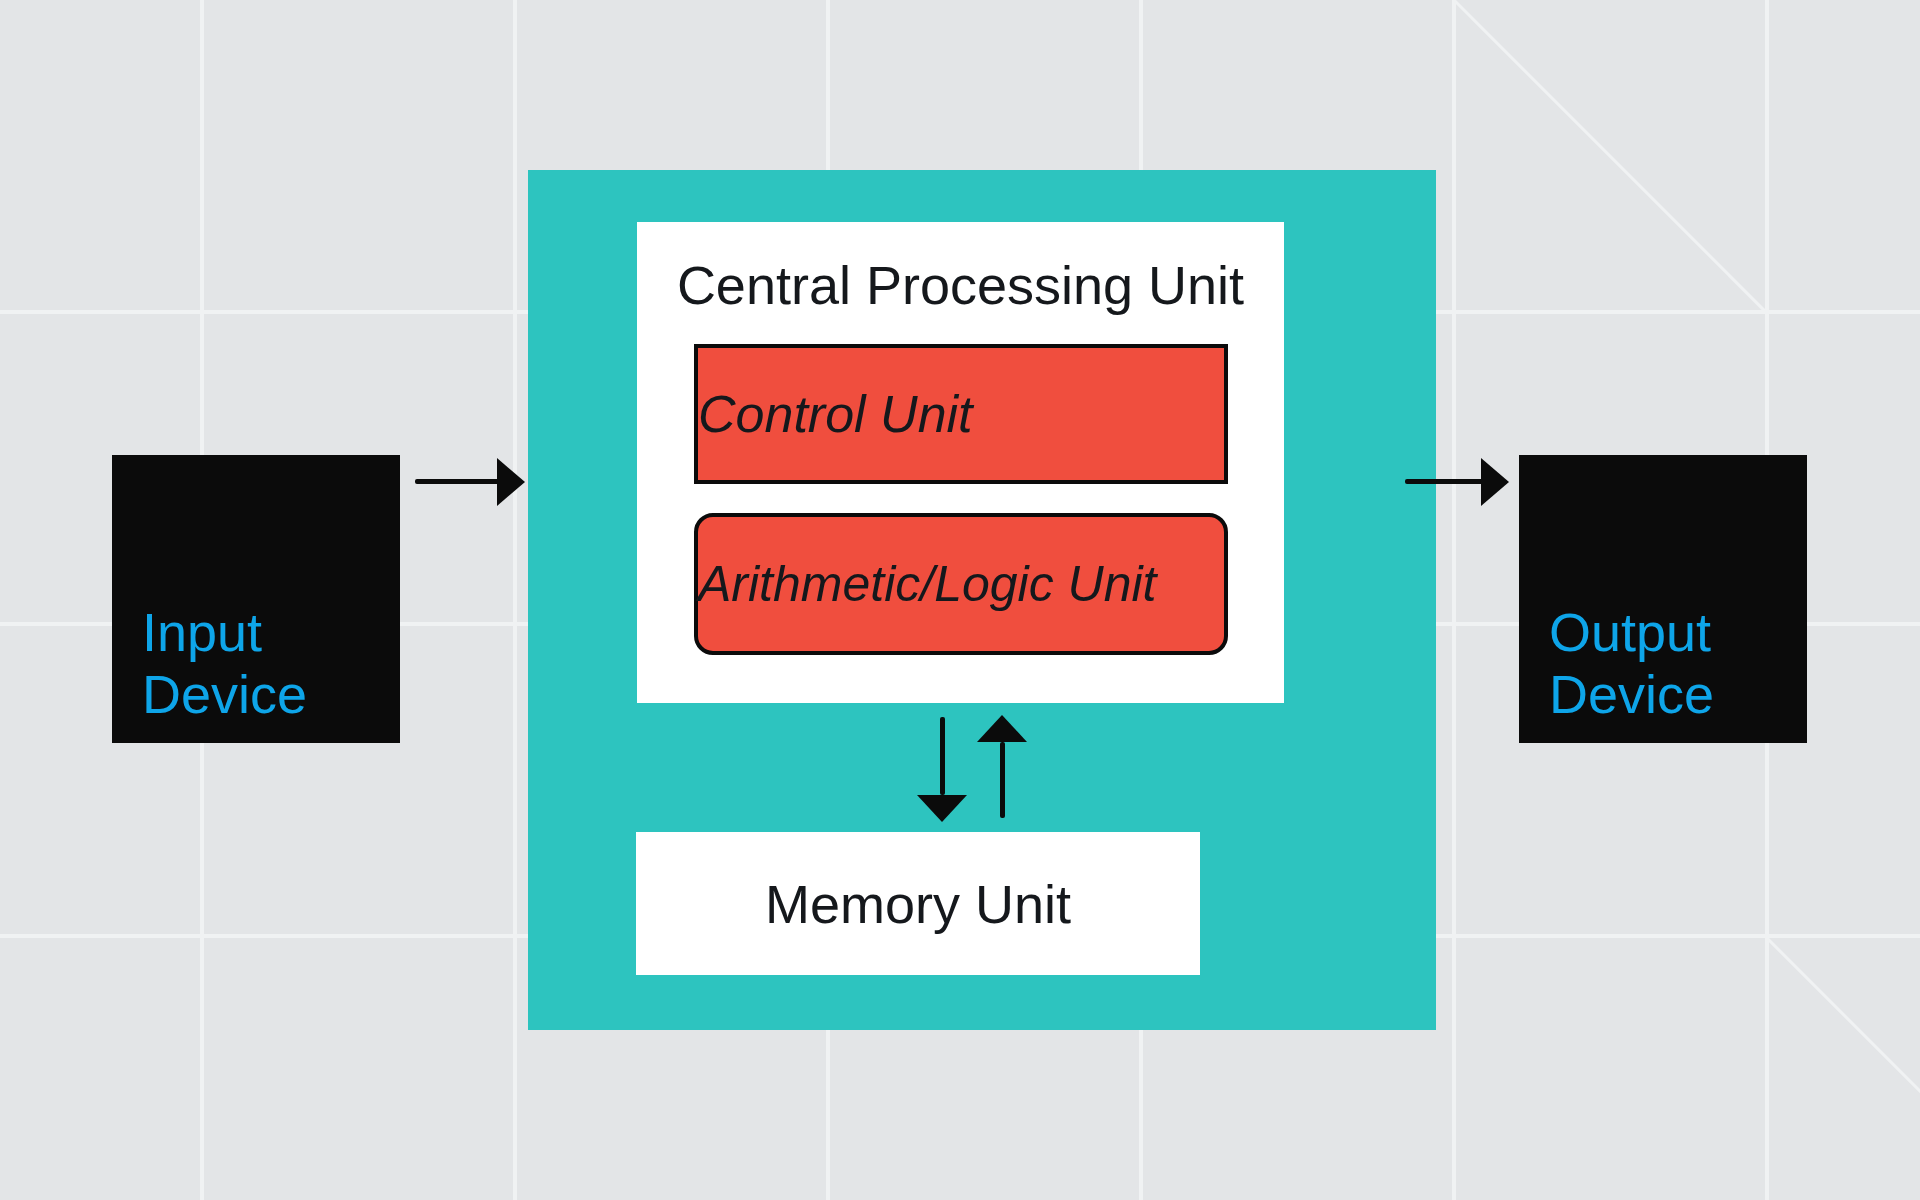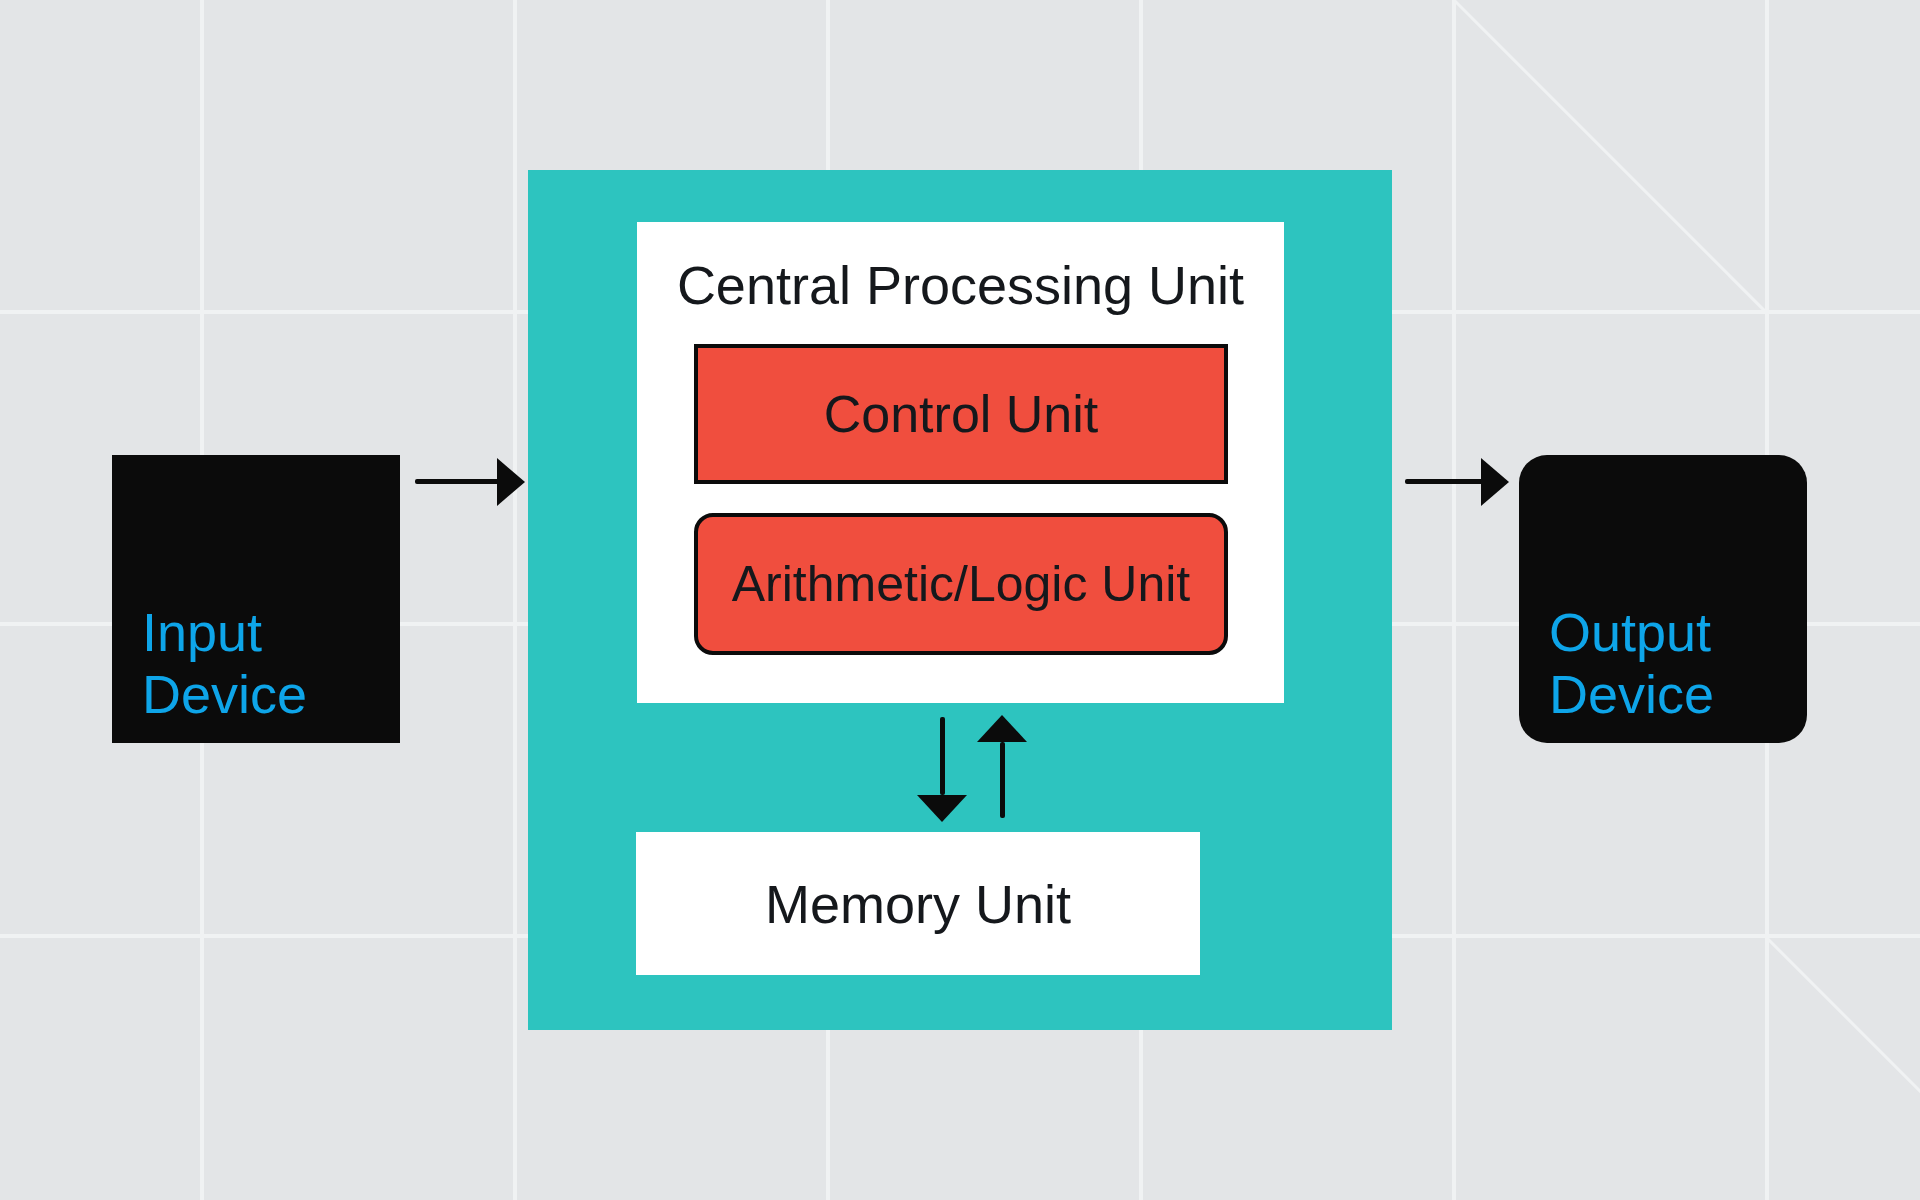--- a/index.html
+++ b/index.html
@@ -9,30 +9,30 @@
   
   .grid-v{position:absolute;top:0;width:4px;height:100%;background:var(--grid_line,#f0f2f3);}
   .grid-h{position:absolute;left:0;height:4px;width:100%;background:var(--grid_line,#f0f2f3);}
   .grid-d{position:absolute;height:3px;background:var(--grid_line,#f0f2f3);transform-origin:0 0;transform:rotate(45deg);}
 
   
   .device{position:absolute;width:288px;height:288px;background:var(--black,#0b0b0b);color:#0ea5e9;}
   .device .label{position:absolute;left:30px;bottom:18px;font-size:54px;line-height:62px;}
   .device .label span{display:block;}
   .device-input{left:112px;top:455px;}
-  .device-output{left:1519px;top:455px;border-radius:28px;}
+  .device-output{left:1519px;top:455px;}
 
   
-  .cpu{position:absolute;left:528px;top:170px;width:864px;height:860px;background:var(--teal,#2dc4bf);}
+  .cpu{position:absolute;left:528px;top:170px;width:864px;height:860px;background:var(--teal,#2dc4bf);padding-left:44px;}
   .cpu-panel{position:absolute;left:109px;top:52px;width:647px;height:481px;background:var(--white,#fff);}
   .cpu-title{margin-top:32px;text-align:center;font-size:54px;color:var(--ink,#15181c);}
   .unit-red{position:absolute;left:57px;width:534px;background:var(--red,#f04e3e);
             border:4px solid var(--black,#0b0b0b);box-sizing:border-box;
-            display:flex;align-items:center;justify-content:center;
-            color:var(--ink,#15181c);white-space:nowrap;}
+            display:flex;align-items:center;
+            color:var(--ink,#15181c);white-space:nowrap;font-style:italic;}
   .unit-control{top:122px;height:140px;font-size:52px;}
   .unit-alu{top:291px;height:142px;font-size:50px;border-radius:19px;}
   .memory{position:absolute;left:108px;top:662px;width:564px;height:143px;background:var(--white,#fff);
           display:flex;align-items:center;justify-content:center;font-size:54px;color:var(--ink,#15181c);}
 
   
   .a-line-h{position:absolute;height:5px;background:var(--black,#0b0b0b);border-radius:2px;}
   .a-line-v{position:absolute;width:5px;background:var(--black,#0b0b0b);border-radius:2px;}
   .a-head{position:absolute;width:0;height:0;}
   .a-head-right{border-top:24px solid transparent;border-bottom:24px solid transparent;border-left:28px solid var(--black,#0b0b0b);}

